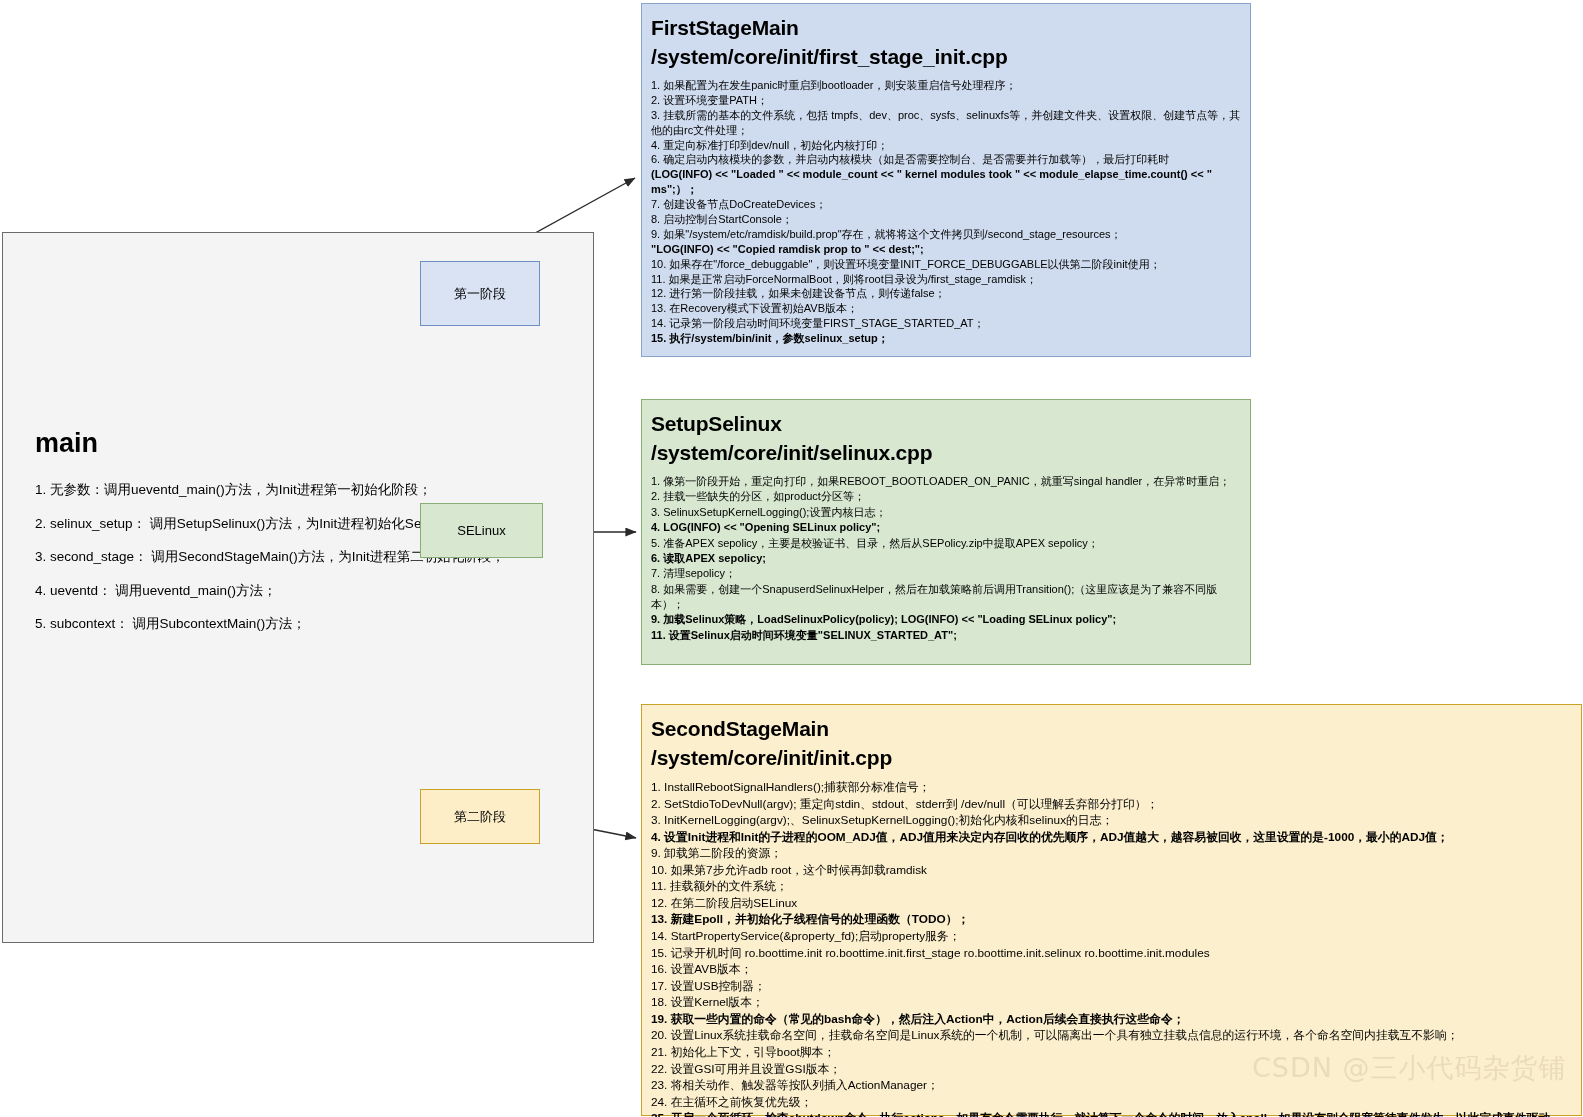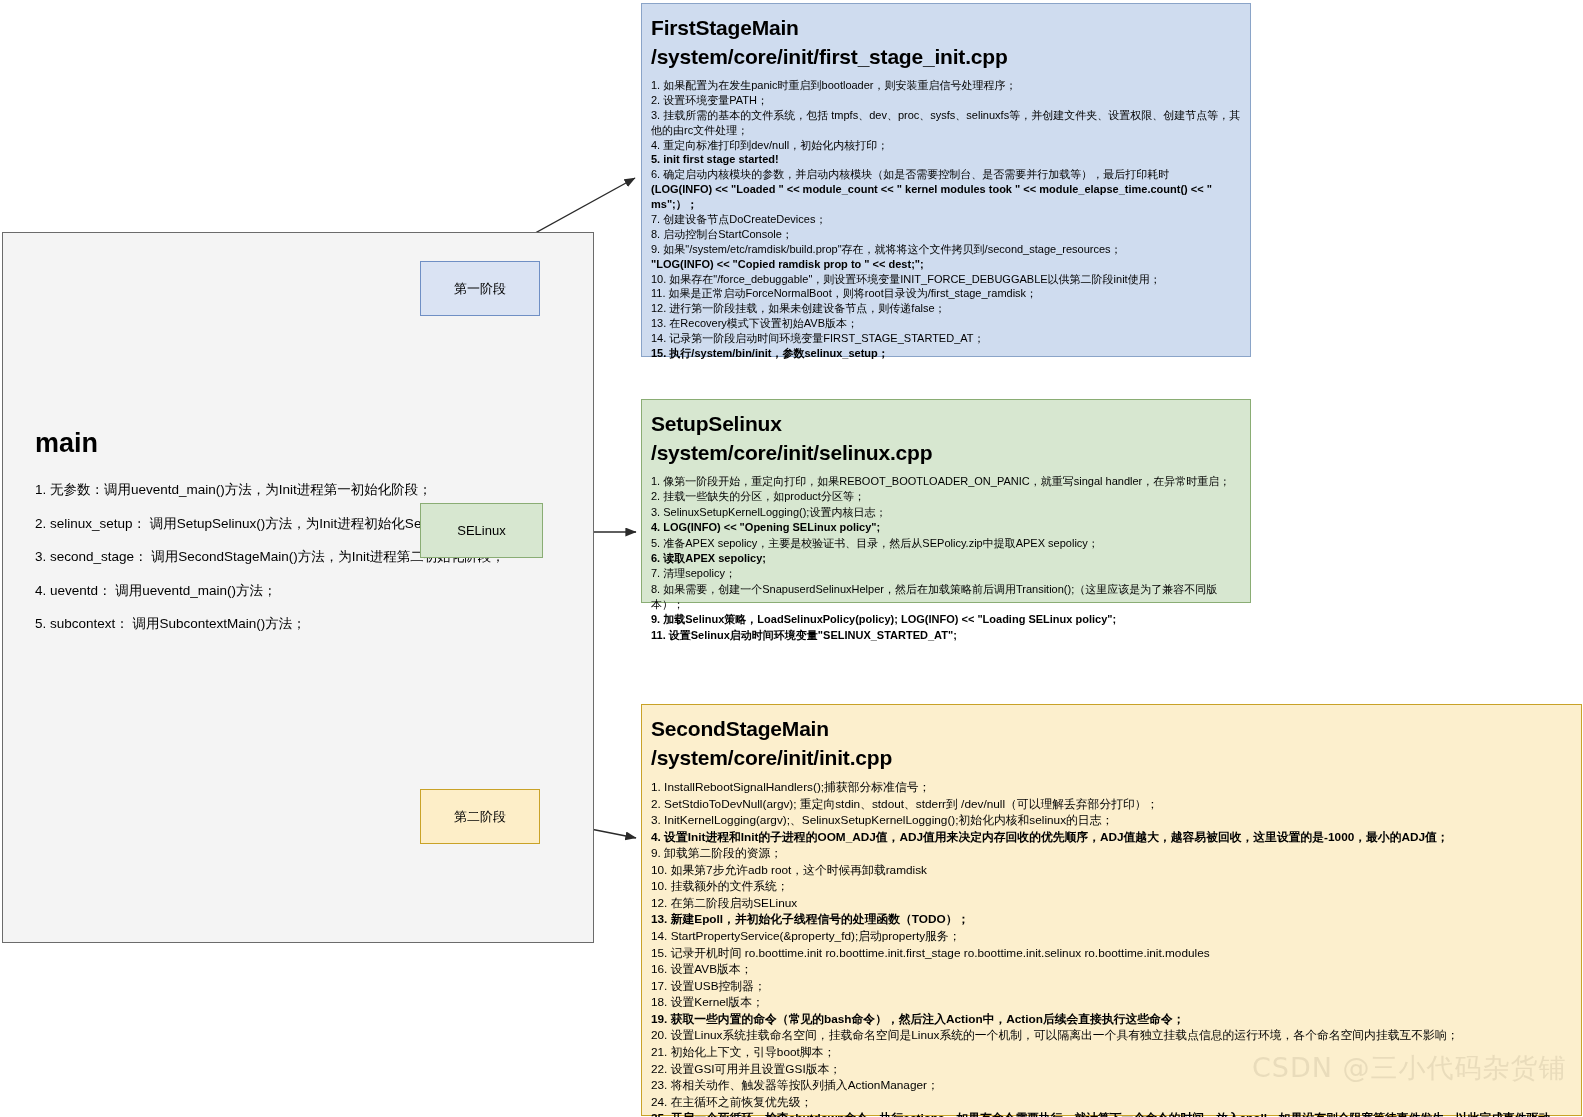--- a/index.html
+++ b/index.html
@@ -53,21 +53,21 @@
     box-sizing: border-box;
     display: flex;
     align-items: center;
     justify-content: center;
     font-size: 13px;
     line-height: 1.2;
     text-align: center;
   }
   #node-first {
     left: 420px; top: 261px;
-    width: 120px; height: 55px;
+    width: 120px; height: 65px;
     background: #dae3f3;
     border: 1.2px solid #6f8fc4;
   }
   #node-selinux {
     left: 420px; top: 503px;
     width: 123px; height: 55px;
     background: #d7e7d0;
     border: 1.2px solid #8aad74;
   }
   #node-second {
@@ -109,21 +109,21 @@
   #panel-first {
     left: 641px; top: 3px;
     width: 610px; height: 354px;
     background: #cfdcef;
     border: 1.2px solid #8aa4c8;
   }
   #panel-first .p-body { line-height: 1.355; }
 
   #panel-selinux {
     left: 641px; top: 399px;
-    width: 610px; height: 204px;
+    width: 610px; height: 266px;
     background: #d7e7d0;
     border: 1.2px solid #8aad74;
   }
   #panel-selinux .p-body { line-height: 1.40; }
 
   #panel-second {
     left: 641px; top: 704px;
     width: 941px; height: 412px;
     background: #fcefcd;
     border: 1.2px solid #c9a227;
@@ -190,21 +190,20 @@
 <div class="panel" id="panel-first">
   <div class="p-title">
     <div>FirstStageMain</div>
     <div>/system/core/init/first_stage_init.cpp</div>
   </div>
   <div class="p-body">
       <div>1. 如果配置为在发生panic时重启到bootloader，则安装重启信号处理程序；</div>
       <div>2. 设置环境变量PATH；</div>
       <div>3. 挂载所需的基本的文件系统，包括 tmpfs、dev、proc、sysfs、selinuxfs等，并创建文件夹、设置权限、创建节点等，其他的由rc文件处理；</div>
       <div>4. 重定向标准打印到dev/null，初始化内核打印；</div>
-      <div class="b">5. init first stage started!</div>
       <div>6. 确定启动内核模块的参数，并启动内核模块（如是否需要控制台、是否需要并行加载等），最后打印耗时</div>
       <div class="b"> (LOG(INFO) &lt;&lt; "Loaded " &lt;&lt; module_count &lt;&lt; " kernel modules took " &lt;&lt; module_elapse_time.count() &lt;&lt; " ms";）；</div>
       <div>7. 创建设备节点DoCreateDevices；</div>
       <div>8. 启动控制台StartConsole；</div>
       <div>9. 如果"/system/etc/ramdisk/build.prop"存在，就将将这个文件拷贝到/second_stage_resources；</div>
       <div class="b">"LOG(INFO) &lt;&lt; "Copied ramdisk prop to " &lt;&lt; dest;";</div>
       <div>10. 如果存在"/force_debuggable"，则设置环境变量INIT_FORCE_DEBUGGABLE以供第二阶段init使用；</div>
       <div>11. 如果是正常启动ForceNormalBoot，则将root目录设为/first_stage_ramdisk；</div>
       <div>12. 进行第一阶段挂载，如果未创建设备节点，则传递false；</div>
       <div>13. 在Recovery模式下设置初始AVB版本；</div>
@@ -237,21 +236,21 @@
     <div>SecondStageMain</div>
     <div>/system/core/init/init.cpp</div>
   </div>
   <div class="p-body">
       <div>1. InstallRebootSignalHandlers();捕获部分标准信号；</div>
       <div>2. SetStdioToDevNull(argv); 重定向stdin、stdout、stderr到 /dev/null（可以理解丢弃部分打印）；</div>
       <div>3. InitKernelLogging(argv);、SelinuxSetupKernelLogging();初始化内核和selinux的日志；</div>
       <div class="b">4. 设置Init进程和Init的子进程的OOM_ADJ值，ADJ值用来决定内存回收的优先顺序，ADJ值越大，越容易被回收，这里设置的是-1000，最小的ADJ值；</div>
       <div>9. 卸载第二阶段的资源；</div>
       <div>10. 如果第7步允许adb root，这个时候再卸载ramdisk</div>
-      <div>10. 挂载额外的文件系统；</div>
+      <div>11. 挂载额外的文件系统；</div>
       <div>12. 在第二阶段启动SELinux</div>
       <div class="b">13. 新建Epoll，并初始化子线程信号的处理函数（TODO）；</div>
       <div>14. StartPropertyService(&amp;property_fd);启动property服务；</div>
       <div>15. 记录开机时间 ro.boottime.init  ro.boottime.init.first_stage  ro.boottime.init.selinux  ro.boottime.init.modules</div>
       <div>16. 设置AVB版本；</div>
       <div>17. 设置USB控制器；</div>
       <div>18. 设置Kernel版本；</div>
       <div class="b">19. 获取一些内置的命令（常见的bash命令），然后注入Action中，Action后续会直接执行这些命令；</div>
       <div>20. 设置Linux系统挂载命名空间，挂载命名空间是Linux系统的一个机制，可以隔离出一个具有独立挂载点信息的运行环境，各个命名空间内挂载互不影响；</div>
       <div>21. 初始化上下文，引导boot脚本；</div>

